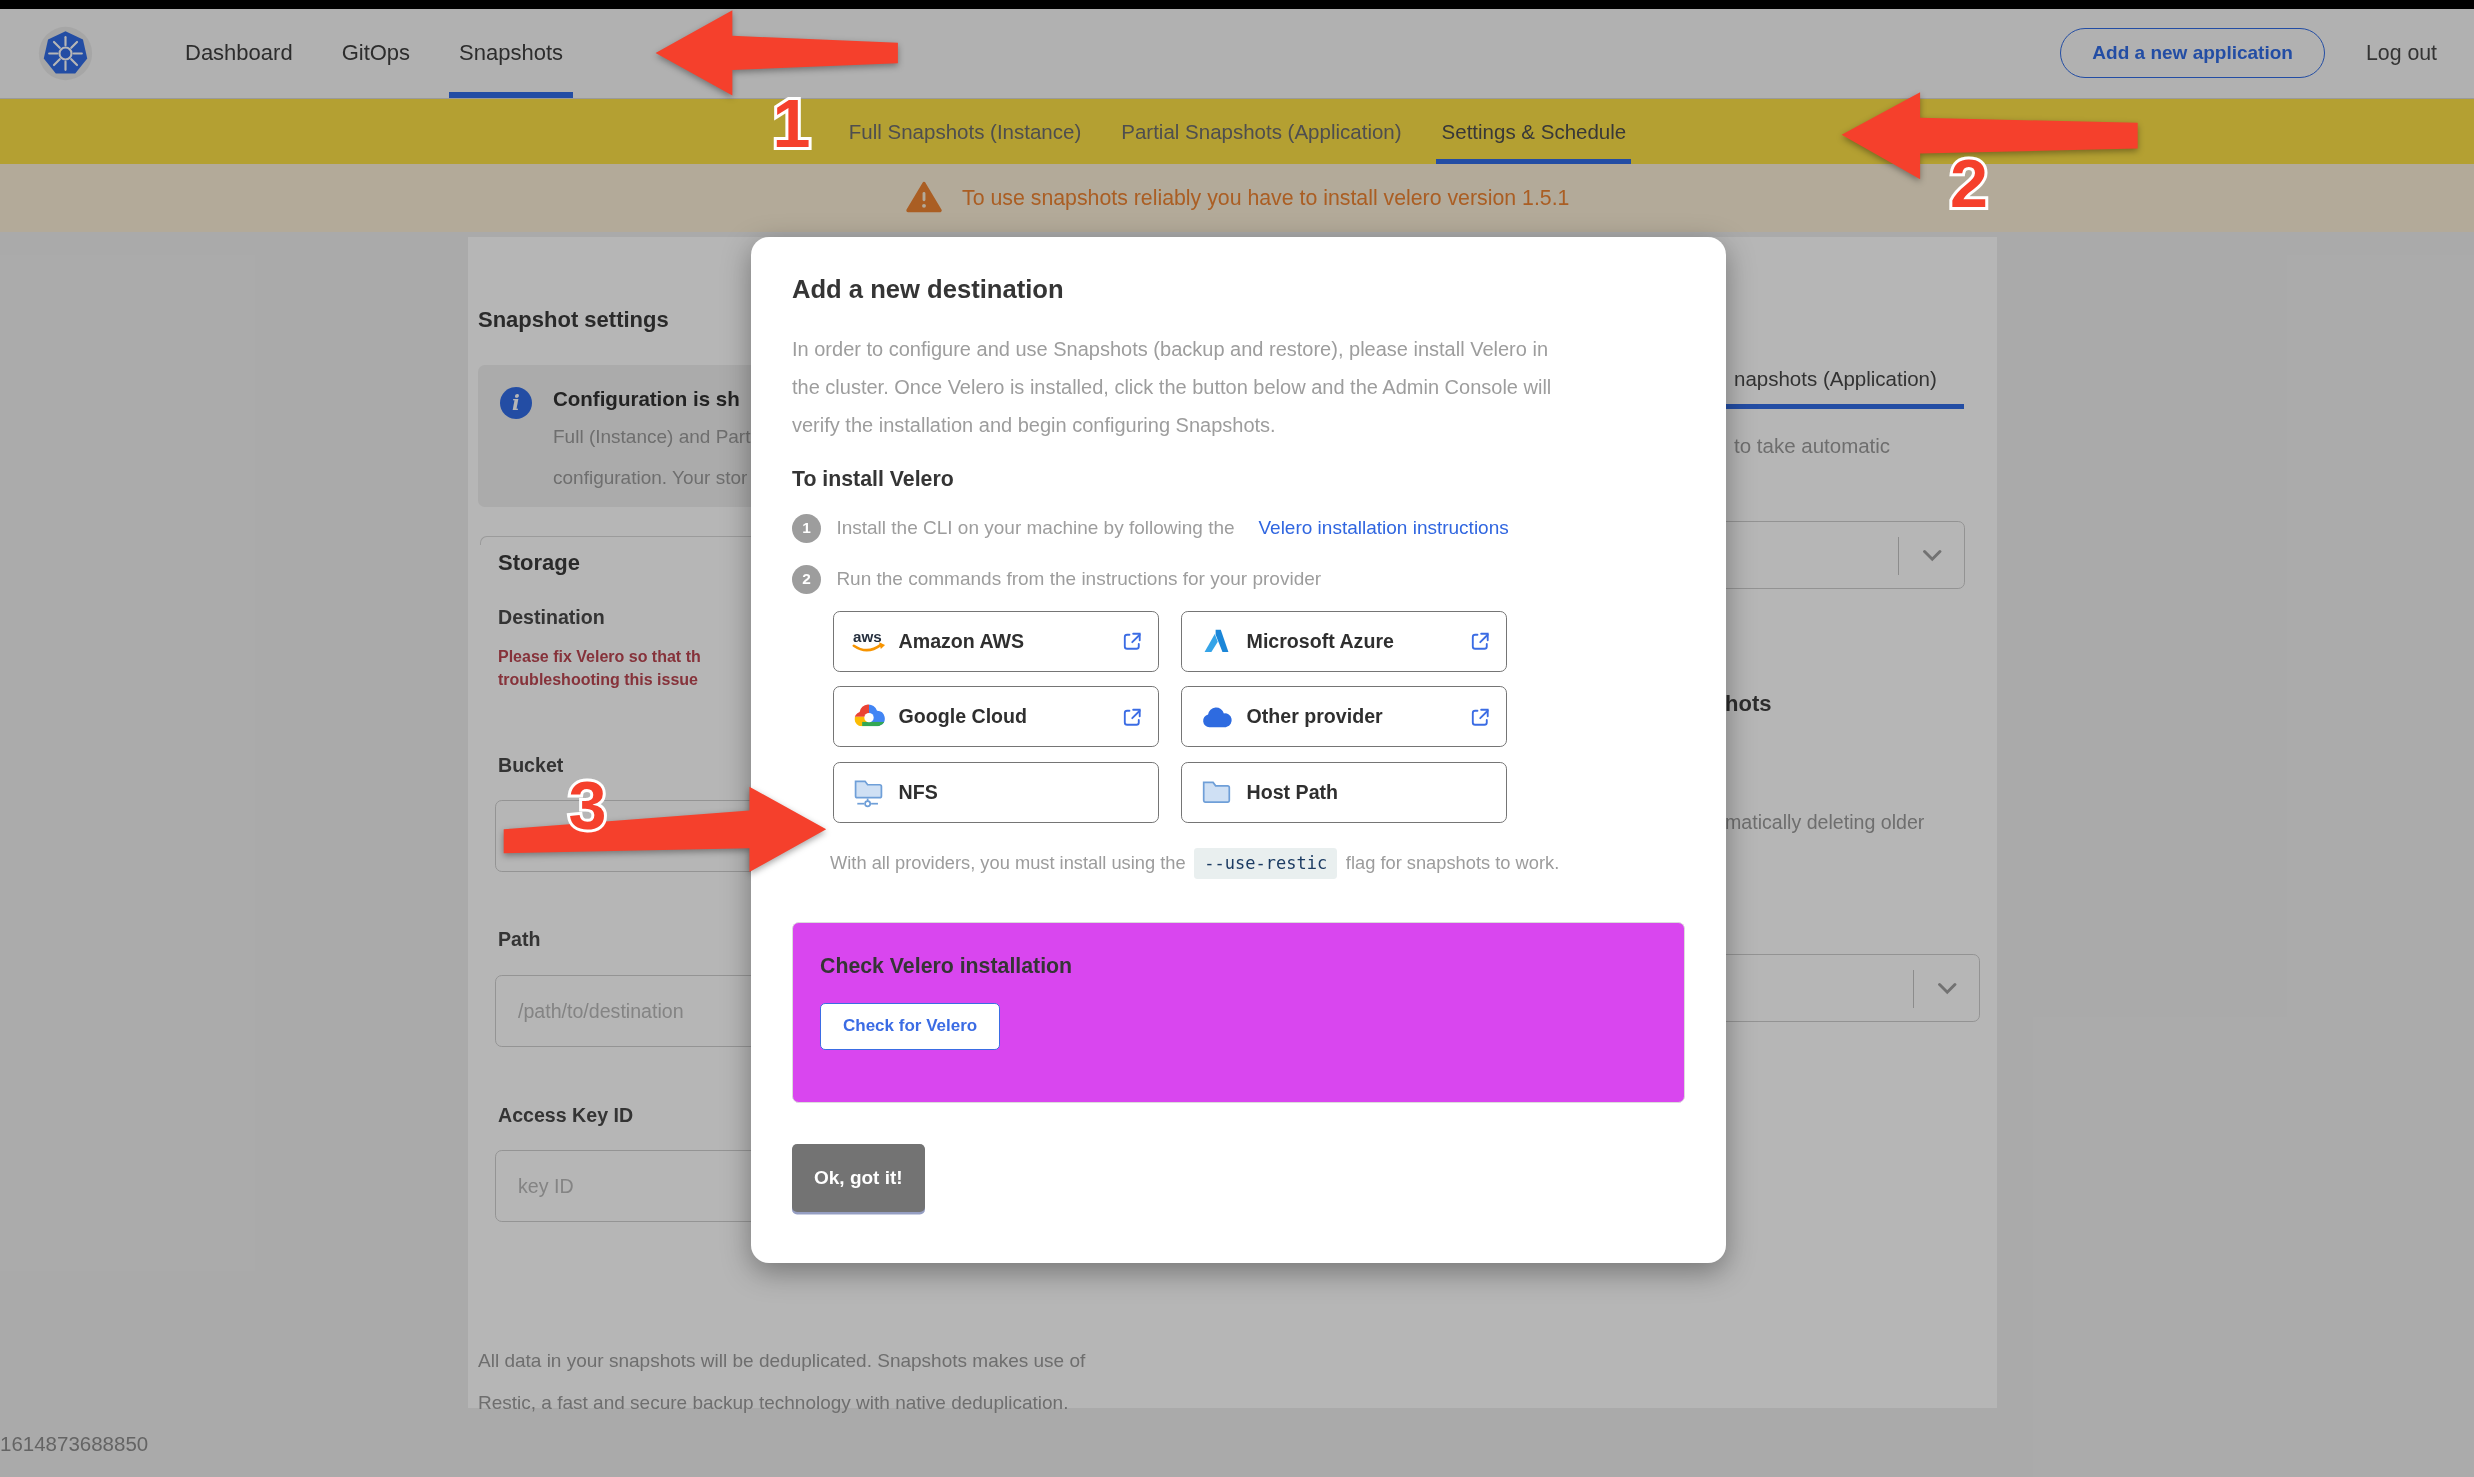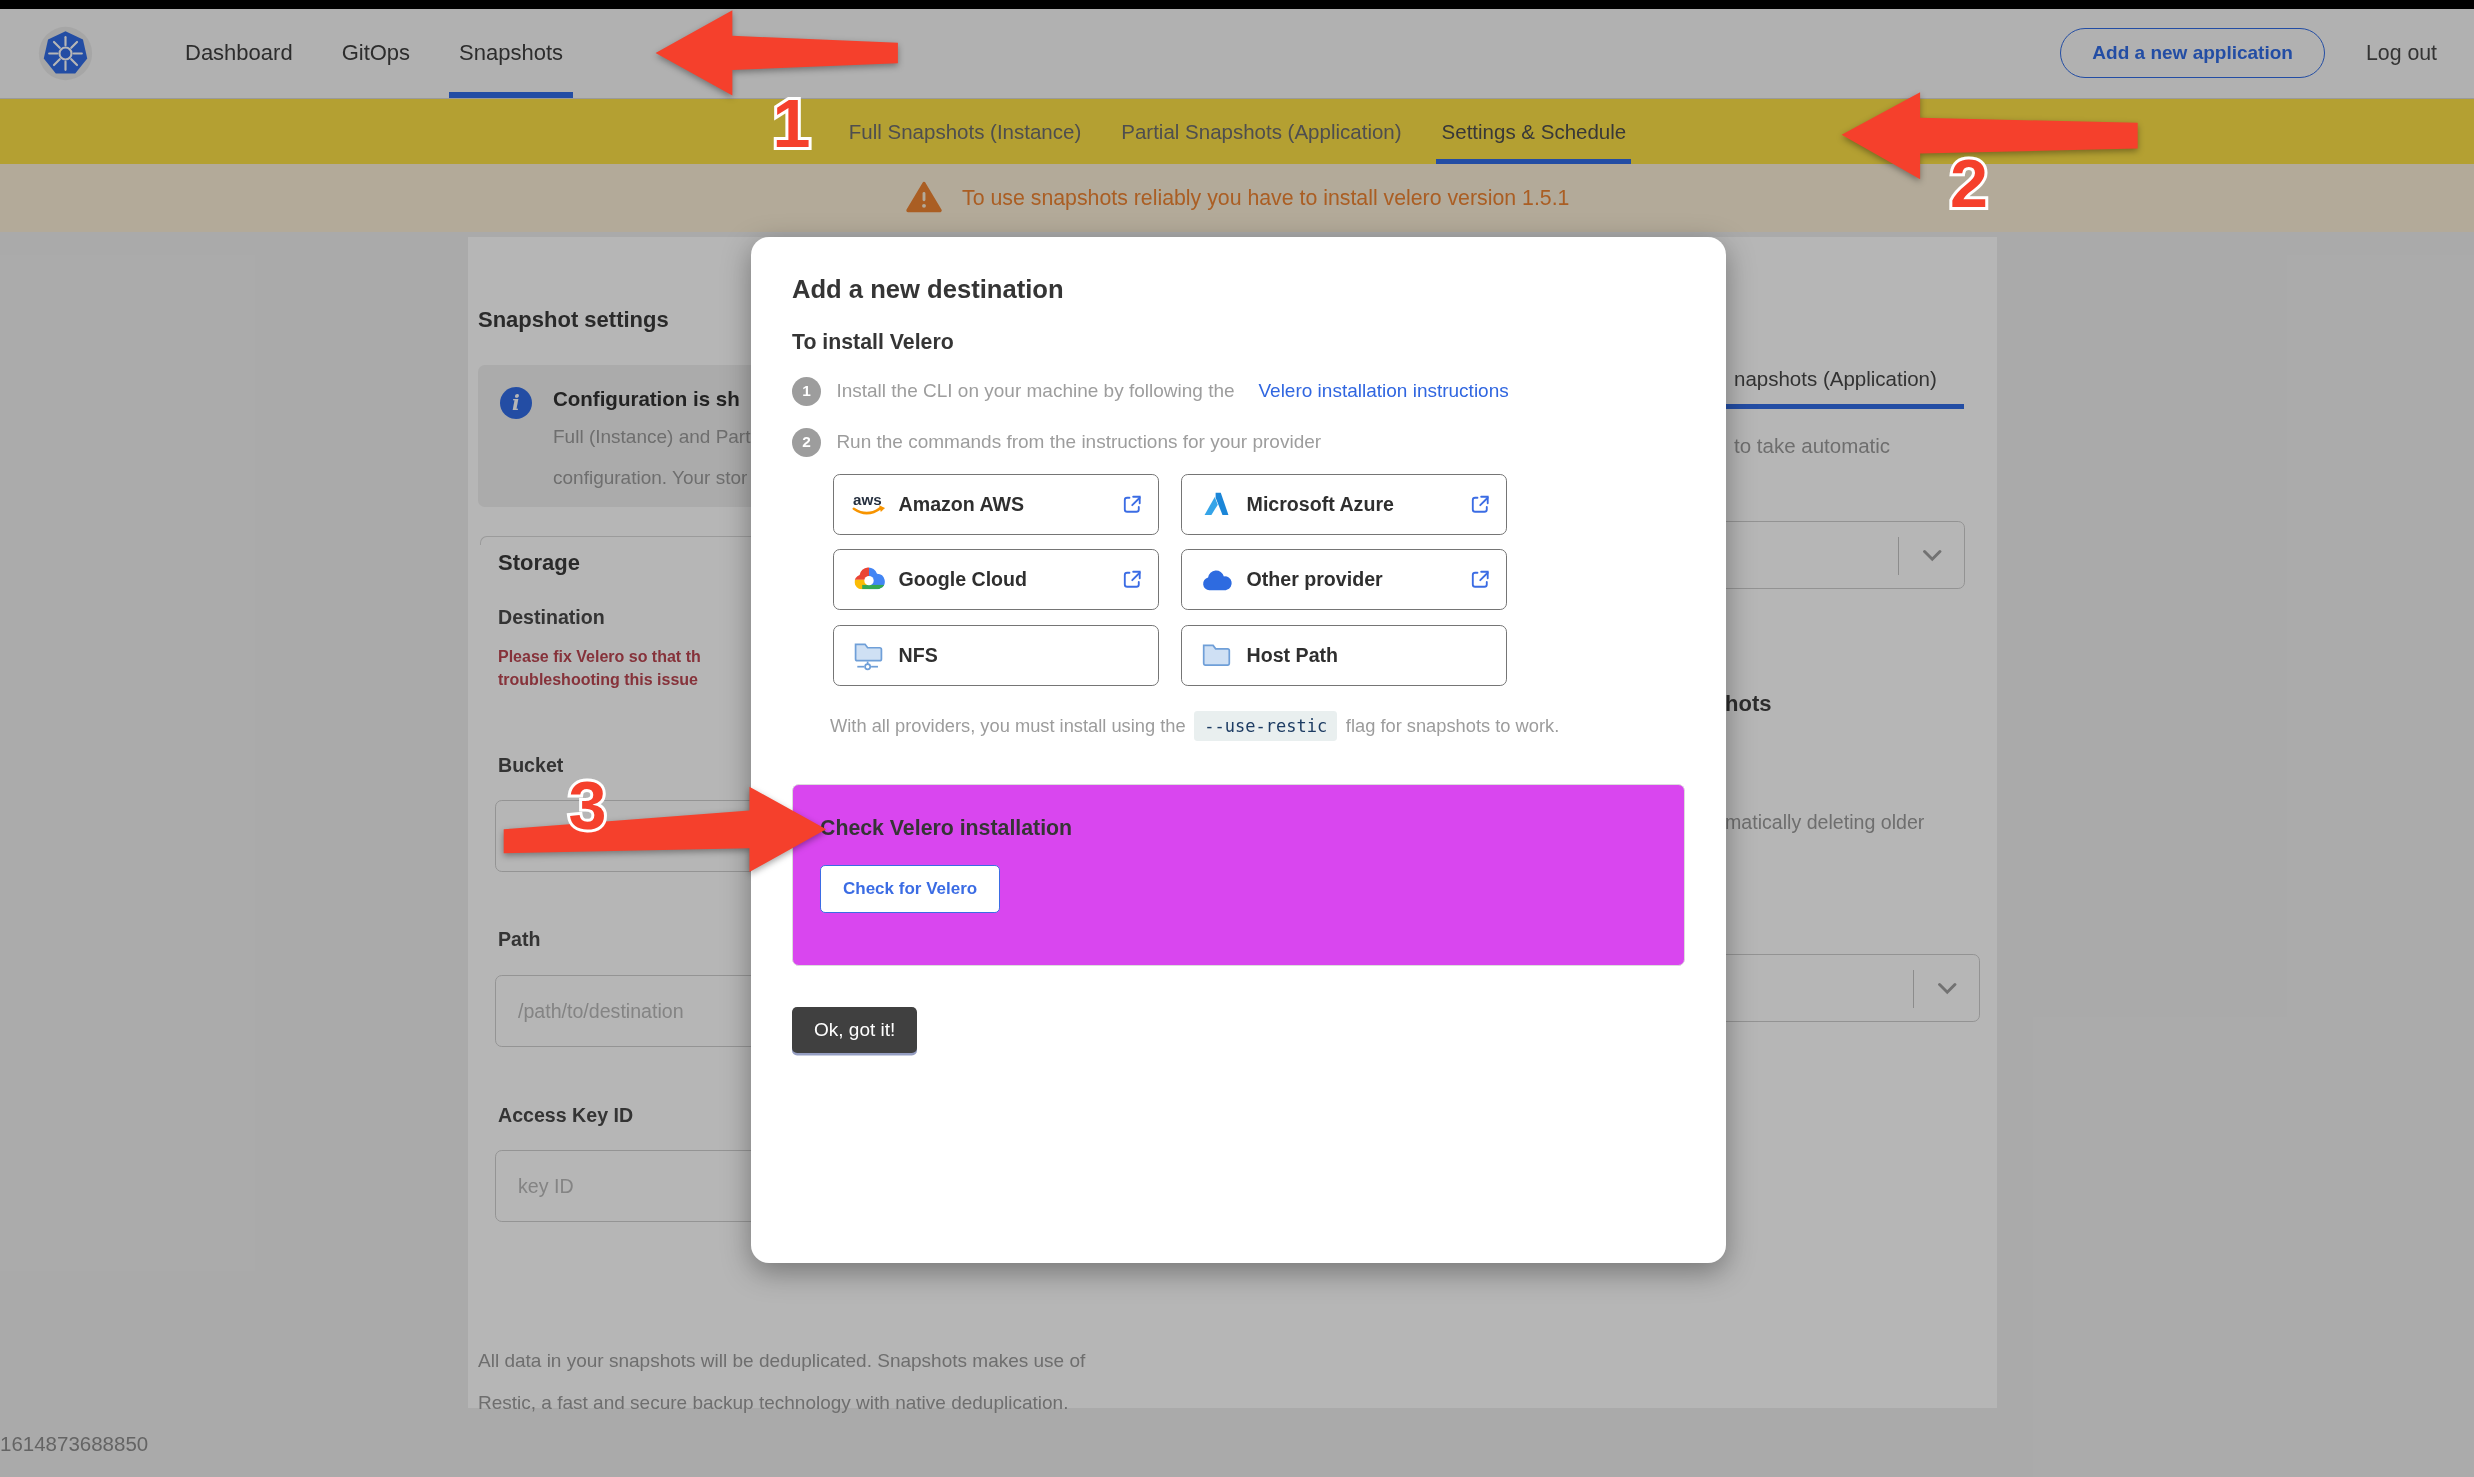--- a/index.html
+++ b/index.html
@@ -99,22 +99,22 @@
   .p-icon { width:39px; display:flex; align-items:center; justify-content:center; }
   .p-label { font-size:19.6px; font-weight:bold; color:#2f2f2f; margin-left:10.2px; }
   .p-ext { margin-left:auto; display:flex; }
   .restic { margin:25.6px 0 0 38px; font-size:18.3px; color:#9c9c9c; display:flex; align-items:center; }
   .restic .code { font-family:"DejaVu Sans Mono", monospace; font-size:17px; color:#1d3c63; background:#e9efef;
                   padding:5.1px 10.2px; border-radius:3.4px; margin:0 8.5px; }
   .check-box { margin-top:43px; border:0.9px solid #dcdcdc; background:#d946ef; border-radius:6.8px; padding:31px 27px 52px; }
   .check-box h3 { font-size:21.3px; color:#353535; font-weight:bold; margin-bottom:24px; }
   .check-btn { background:#fff; border:1.7px solid #3b6ce4; color:#3b6ce4; font-weight:bold; font-size:17px;
                padding:12.8px 22px; border-radius:5.1px; cursor:pointer; font-family:inherit; }
-  .ok-btn { margin-top:41px; background:#404040; border:none; color:#fff; font-weight:normal; font-size:19px;
-            padding:12px 22px; border-radius:5.1px; cursor:pointer; font-family:inherit;
+  .ok-btn { margin-top:41px; background:#737373; border:none; color:#fff; font-weight:bold; font-size:19px;
+            padding:23px 22px; border-radius:5.1px; cursor:pointer; font-family:inherit;
             box-shadow:0 2.6px 0 rgba(20,40,120,.45); }
 
   .arrows { position:absolute; left:0; top:0; width:2475px; height:1477px; z-index:30; pointer-events:none; }
 </style>
 </head>
 <body>
 
 <div class="screen">
 
   <div class="chrome-strip"></div>
@@ -217,20 +217,21 @@
         </svg>
     </span>
   </div>
 
   <div class="abs timestamp">1614873688850</div>
 
   <div class="overlay"></div>
 
   <div class="modal">
     <h1>Add a new destination</h1>
+    <p class="intro">In order to configure and use Snapshots (backup and restore), please install Velero in the cluster. Once Velero is installed, click the button below and the Admin Console will verify the installation and begin configuring Snapshots.</p>
     <h2>To install Velero</h2>
 
     <div class="step">
       <div class="step-circle">1</div>
       <span class="step-text">Install the CLI on your machine by following the</span>
       <span class="step-link">Velero installation instructions</span>
     </div>
     <div class="step">
       <div class="step-circle">2</div>
       <span class="step-text">Run the commands from the instructions for your provider</span>

